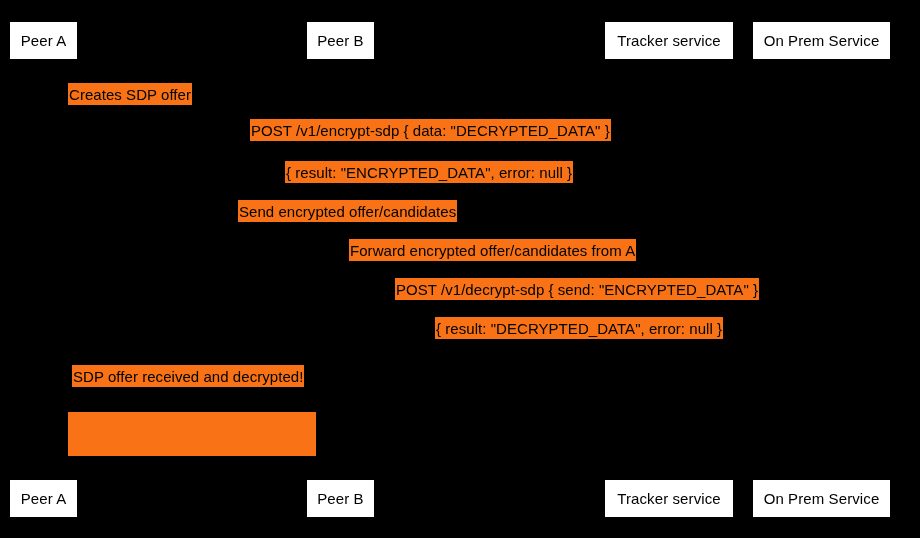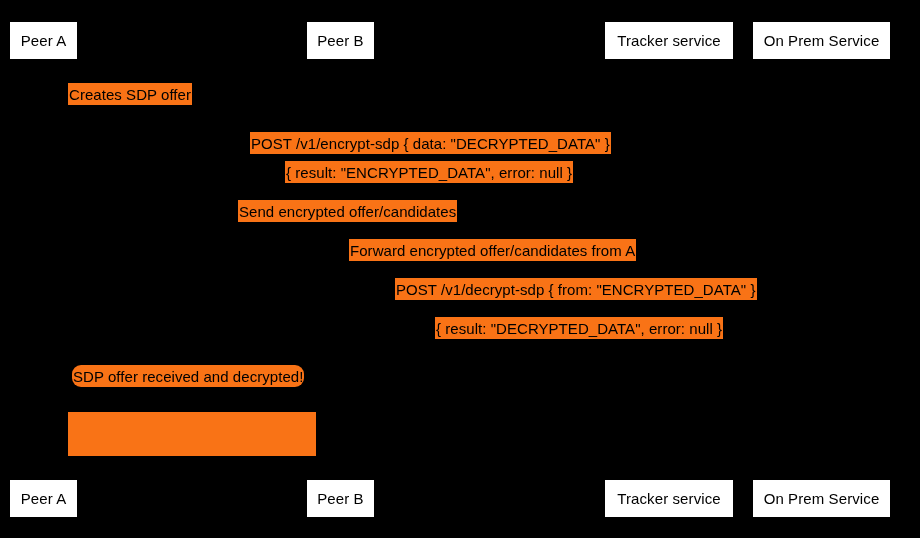--- a/index.html
+++ b/index.html
@@ -69,33 +69,33 @@
   <div class="lifeline" style="left:668px; top:58px; height:422px;"></div>
   <div class="lifeline" style="left:821px; top:58px; height:422px;"></div>
 
   <div class="participant" style="left:10px; top:22px; width:67px; height:37px;">Peer A</div>
   <div class="participant" style="left:307px; top:22px; width:67px; height:37px;">Peer B</div>
   <div class="participant" style="left:605px; top:22px; width:128px; height:37px;">Tracker service</div>
   <div class="participant" style="left:753px; top:22px; width:137px; height:37px;">On Prem Service</div>
 
   <div class="msg left" style="left:68px; top:83px; height:22px;">Creates SDP offer</div>
 
-  <div class="msg left" style="left:250px; top:132px; height:22px;">POST /v1/encrypt-sdp { data: "DECRYPTED_DATA" }</div>
+  <div class="msg left" style="left:250px; top:119px; height:22px;">POST /v1/encrypt-sdp { data: "DECRYPTED_DATA" }</div>
 
   <div class="msg left" style="left:285px; top:161px; height:22px;">{ result: "ENCRYPTED_DATA", error: null }</div>
 
   <div class="msg left" style="left:238px; top:200px; height:22px;">Send encrypted offer/candidates</div>
 
   <div class="msg left" style="left:349px; top:239px; height:22px;">Forward encrypted offer/candidates from A</div>
 
-  <div class="msg left" style="left:395px; top:278px; height:22px;">POST /v1/decrypt-sdp { from: "ENCRYPTED_DATA" }</div>
+  <div class="msg left" style="left:395px; top:278px; height:22px;">POST /v1/decrypt-sdp { send: "ENCRYPTED_DATA" }</div>
 
   <div class="msg left" style="left:435px; top:317px; height:22px;">{ result: "DECRYPTED_DATA", error: null }</div>
 
-  <div class="msg left" style="left:72px; top:365px; height:22px;border-radius:9px;">SDP offer received and decrypted!</div>
+  <div class="msg left" style="left:72px; top:365px; height:22px;">SDP offer received and decrypted!</div>
 
   <div class="msg" style="left:68px; top:412px; width:248px; height:44px; padding:1px 0;">
     <div>Create SDP answer and send to An</div>
     <div>using the same mechanism</div>
   </div>
 
   <div class="participant" style="left:10px; top:480px; width:67px; height:37px;">Peer A</div>
   <div class="participant" style="left:307px; top:480px; width:67px; height:37px;">Peer B</div>
   <div class="participant" style="left:605px; top:480px; width:128px; height:37px;">Tracker service</div>
   <div class="participant" style="left:753px; top:480px; width:137px; height:37px;">On Prem Service</div>

